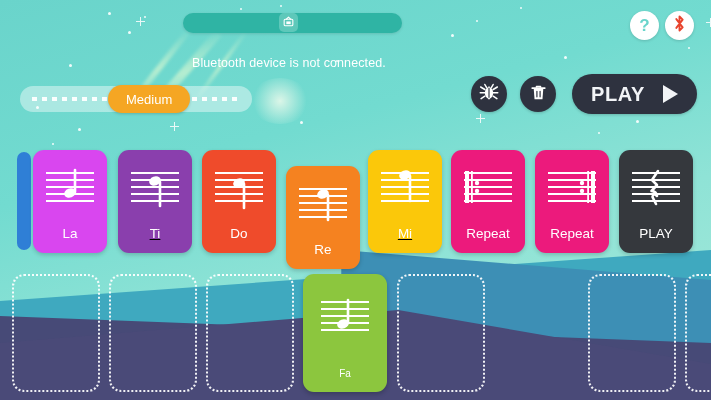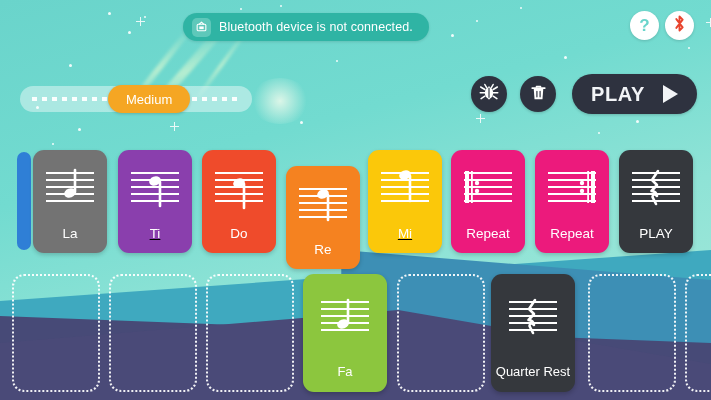--- a/index.html
+++ b/index.html
@@ -42,25 +42,26 @@
   .scene { position:absolute; left:0; right:0; bottom:0; height:150px; overflow:hidden; }
   .shape { position:absolute; }
   .sh-teal  { left:0; top:0; width:100%; height:150px; background:#3fa9bf; clip-path:polygon(0 34%,100% 0,100% 100%,0 100%); }
   .sh-steel { left:0; top:0; width:100%; height:150px; background:#3d8fb5; clip-path:polygon(48% 0,100% 20%,100% 100%,48% 100%); }
   .sh-dark1 { left:0; top:0; width:100%; height:150px; background:#474a77; clip-path:polygon(0 44%,100% 62%,100% 100%,0 100%); }
   .sh-dark2 { left:0; top:0; width:100%; height:150px; background:#4a4a78; clip-path:polygon(0 62%,56% 40%,100% 76%,100% 100%,0 100%); }
 
   
   #toast {
     position:absolute; left:183px; top:13px;
-    height:28px; padding:0 16px 0 9px;
-    display:flex; align-items:center; gap:8px;
+    height:20px; padding:0 16px 0 9px;
+    display:flex; align-items:center; gap:24px;
     background:#2fb4a4; border-radius:14px;
     box-shadow:0 1px 3px rgba(0,0,0,.12);
     z-index:30;
+    flex-direction:column;
   }
   #toast .t-text { color:#ffffff; font-size:12.5px; letter-spacing:.1px; white-space:nowrap; }
   .bt-badge {
     width:19px; height:19px; border-radius:5px;
     background:#5ec8ba; display:flex; align-items:center; justify-content:center;
     flex:0 0 auto;
   }
 
   
   .top-round {
@@ -134,21 +135,21 @@
   .slot {
     position:absolute; top:8px; width:88px; height:118px;
     border:2px dotted rgba(255,255,255,.92); border-radius:12px;
   }
   .filled {
     position:absolute; top:8px; width:84px; height:118px;
     border-radius:11px; display:flex; flex-direction:column;
     align-items:center; justify-content:flex-end;
     box-shadow:0 2px 5px rgba(0,0,0,.22);
   }
-  .filled .f-label { color:#ffffff; font-size:13px; margin-bottom:13px; white-space:nowrap; }
+  .filled .f-label { color:#ffffff; font-size:10px; margin-bottom:13px; white-space:nowrap; }
 </style>
 </head>
 <body>
 
 <div id="bg">
   <div class="bg-grad"></div>
 
   <div class="glow" style="left:250px;top:78px;width:60px;height:46px;"></div>
   <div class="bg-beam beam1"></div>
   <div class="bg-beam beam2"></div>
@@ -238,21 +239,21 @@
   </span>
 </div>
 <div id="play-btn">
   <span class="p-label">PLAY</span>
   <span class="tri-right"></span>
 </div>
 
 <div id="palette">
   <div id="scroll-edge"></div>
 
-  <div class="card" style="left:33px;background:#737373;">
+  <div class="card" style="left:33px;background:#d946ef;">
     <div class="staff-wrap">
       <svg width="56" height="46" viewBox="0 0 56 46" aria-hidden="true">
         <g stroke="#ffffff" stroke-width="2">
           <line x1="4" y1="7" x2="52" y2="7"></line>
             <line x1="4" y1="14" x2="52" y2="14"></line>
           <line x1="4" y1="21" x2="52" y2="21"></line>
             <line x1="4" y1="28" x2="52" y2="28"></line>
           <line x1="4" y1="35" x2="52" y2="35"></line>
         </g>
         <ellipse cx="28" cy="27" rx="6" ry="4.6" fill="#ffffff" transform="rotate(-20 28 27)"></ellipse>
@@ -402,31 +403,16 @@
         </g>
         <ellipse cx="26" cy="29" rx="6" ry="4.6" fill="#ffffff" transform="rotate(-20 26 29)"></ellipse>
         <line x1="31" y1="28" x2="31" y2="5" stroke="#ffffff" stroke-width="2.6" stroke-linecap="round"></line>
       </svg>
     </div>
     <span class="f-label">Fa</span>
   </div>
 
   <div class="slot" style="left:397px;"></div>
 
-  <div class="filled" style="left:491px;background:#35383d;">
-    <div class="staff-wrap" style="top:18px;">
-      <svg width="60" height="46" viewBox="0 0 56 46" aria-hidden="true">
-        <g stroke="#ffffff" stroke-width="2">
-          <line x1="4" y1="7" x2="52" y2="7"></line>
-            <line x1="4" y1="14" x2="52" y2="14"></line>
-          <line x1="4" y1="21" x2="52" y2="21"></line>
-            <line x1="4" y1="28" x2="52" y2="28"></line>
-          <line x1="4" y1="35" x2="52" y2="35"></line>
-        </g>
-        <path d="M30 5 L24 14 L29 19 L23.5 25 Q28.5 25.5 29 30 Q25 26.5 24.5 31 L28 38" fill="none" stroke="#ffffff" stroke-width="2.6" stroke-linecap="round" stroke-linejoin="round"></path>
-      </svg>
-    </div>
-    <span class="f-label">Quarter Rest</span>
-  </div>
 
   <div class="slot" style="left:588px;"></div>
   <div class="slot" style="left:685px;"></div>
 </div>
 
 </body></html>

